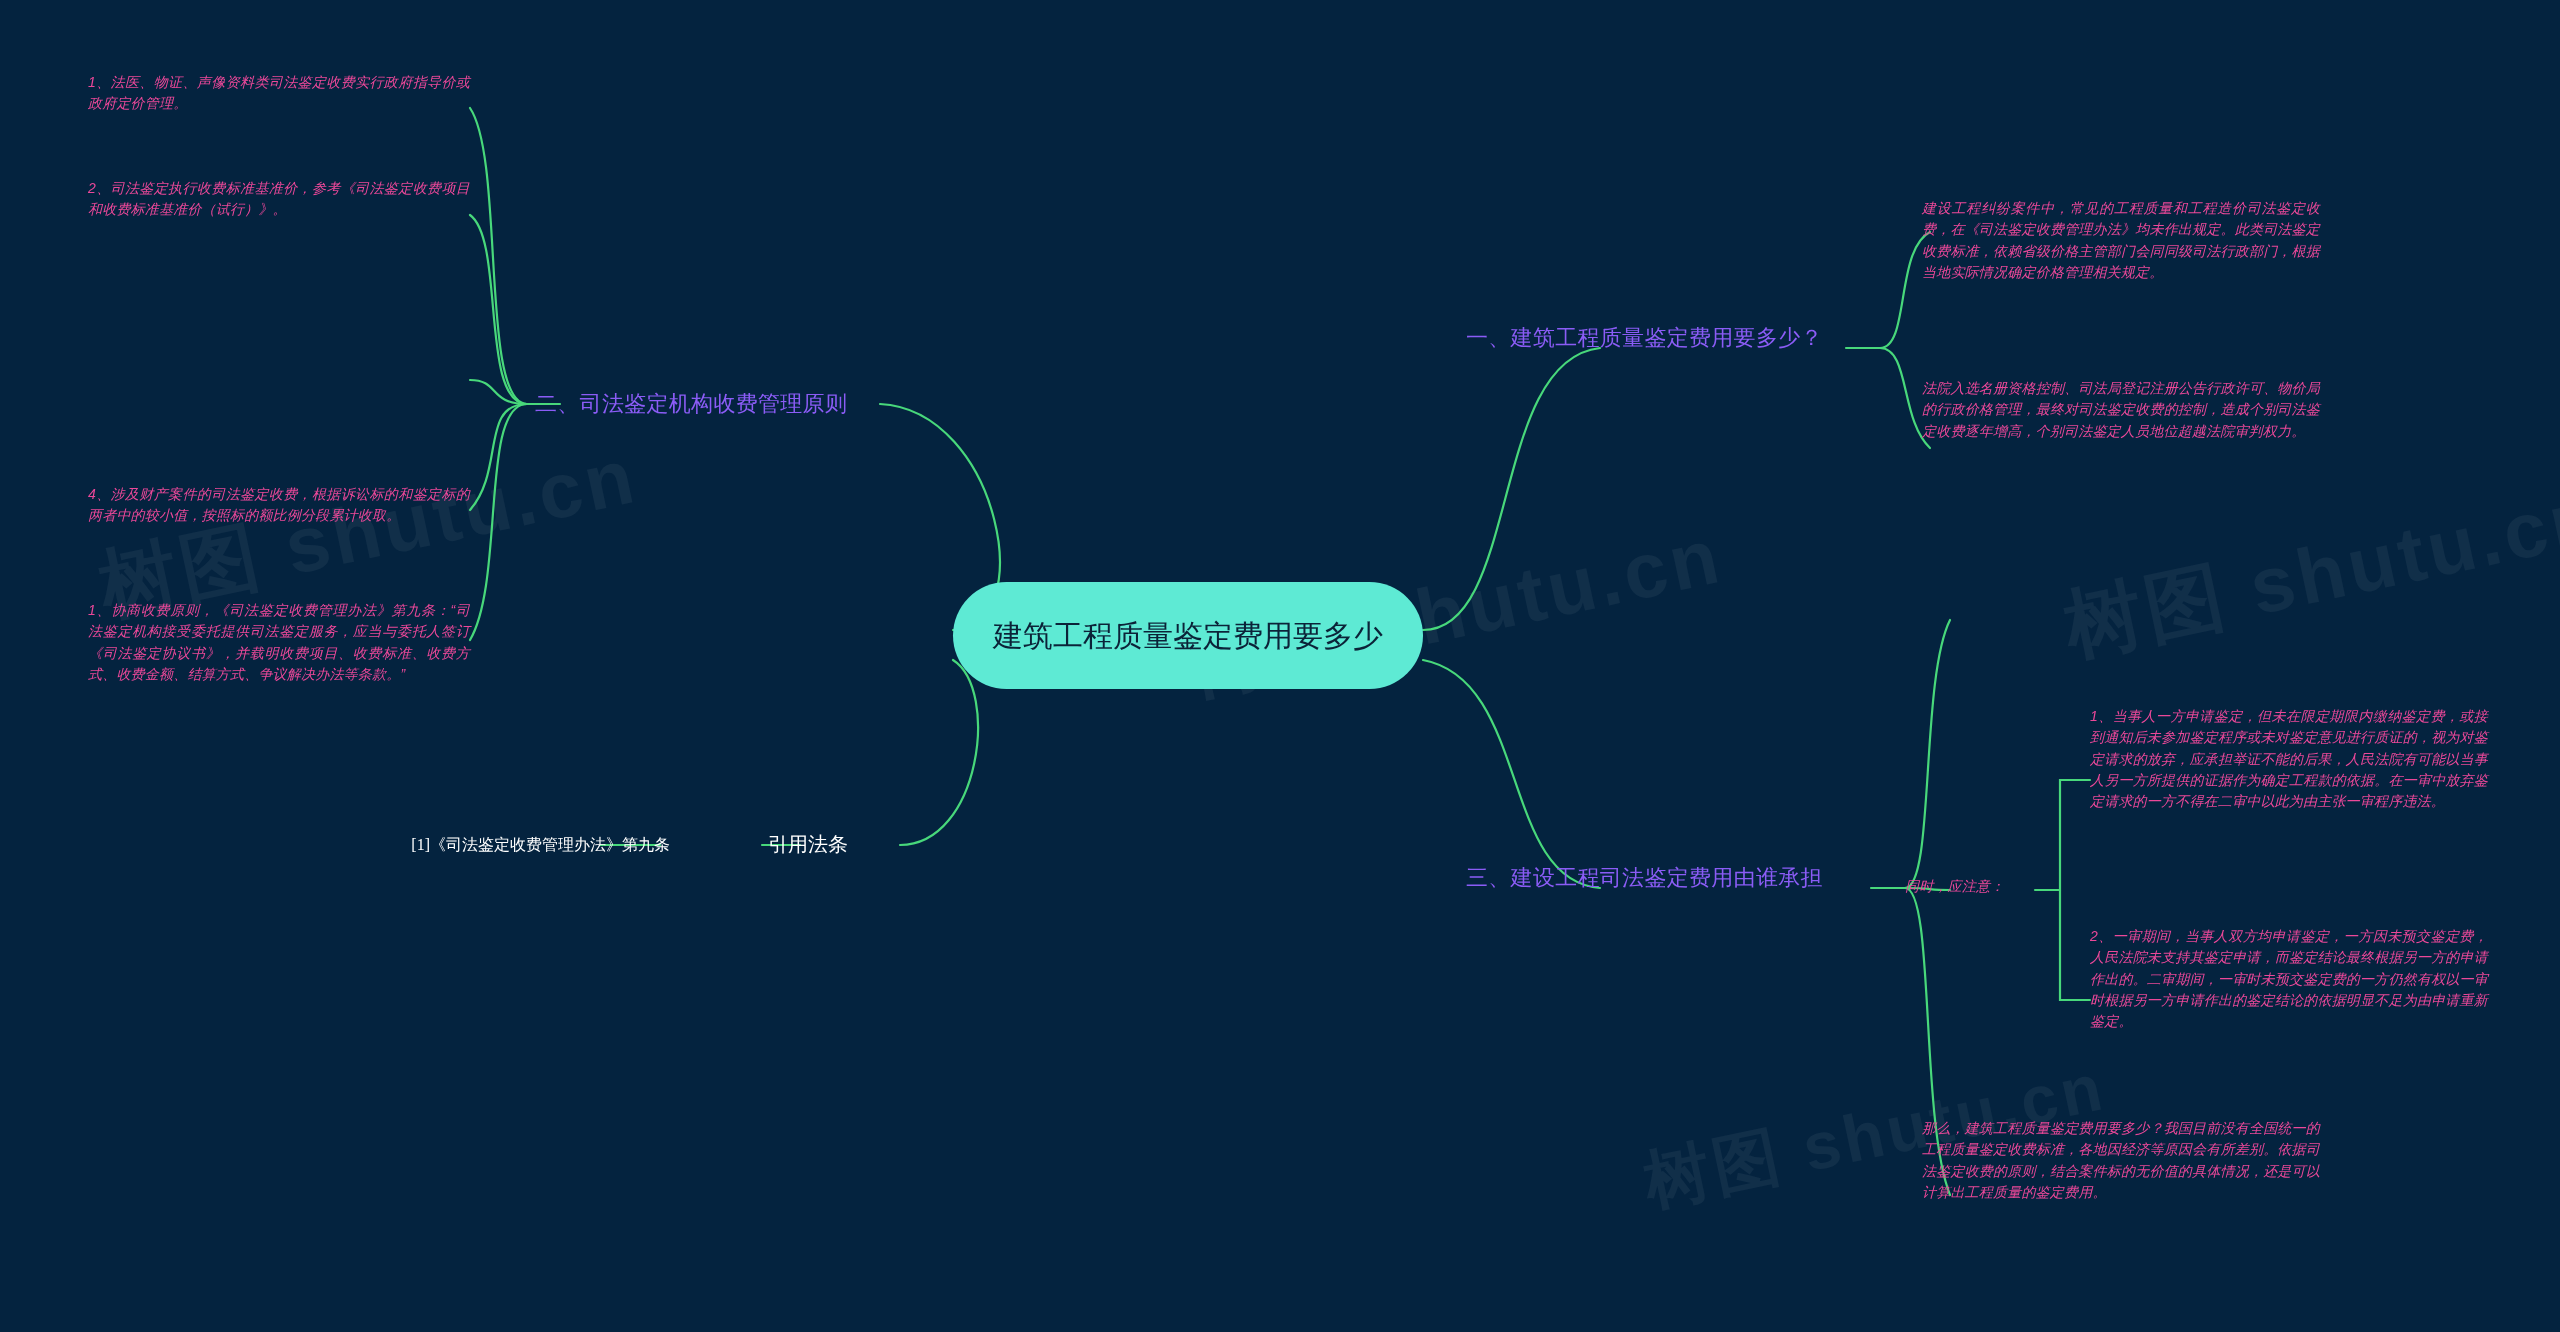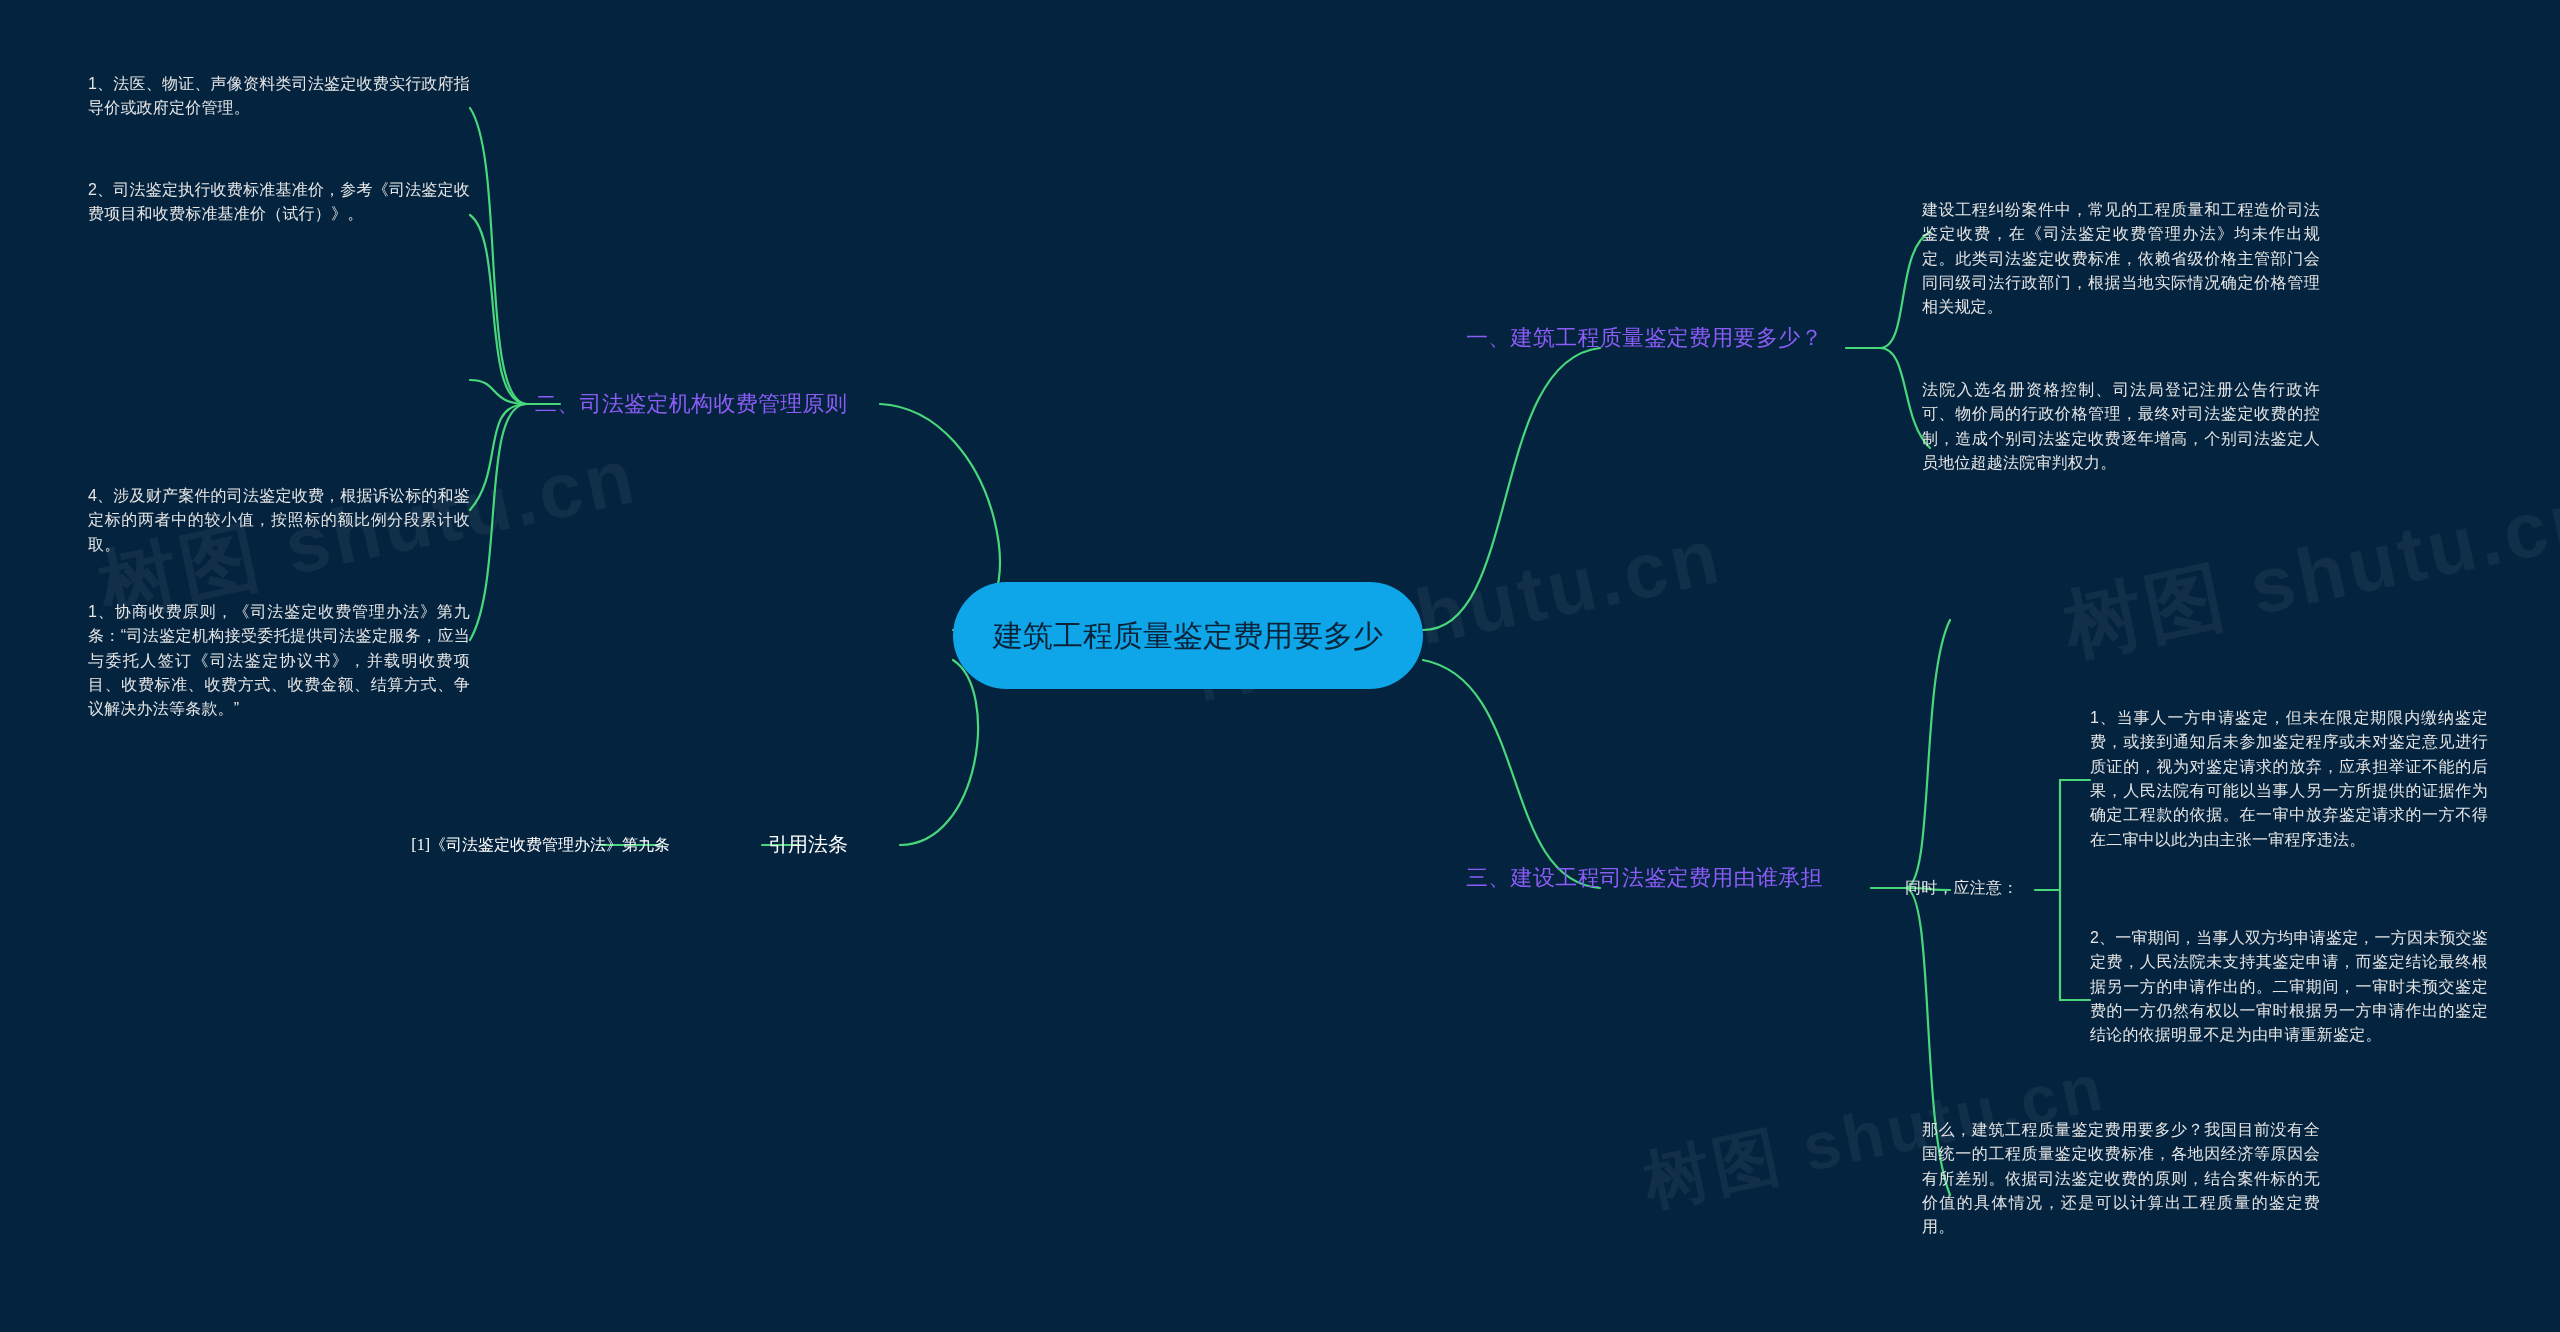--- a/index.html
+++ b/index.html
@@ -40,25 +40,26 @@
     position: absolute;
     left: 0; top: 0;
     width: 2560px; height: 1332px;
     pointer-events: none;
   }
   .node {
     position: absolute;
     box-sizing: border-box;
   }
   .leaf-text {
-    font-size: 16px;
+    font-size: 14px;
     line-height: 1.52;
-    color: #e5e5e5;
+    color: #ec4899;
     letter-spacing: 0.2px;
     text-align: justify;
+    font-style: italic;
   }
   .branch-title {
     font-size: 22px;
     line-height: 1.45;
     color: #8b5cf6;
     letter-spacing: 0.3px;
   }
   .sub-title {
     font-size: 20px;
     line-height: 1.45;
@@ -68,21 +69,21 @@
     font-size: 16px;
     line-height: 1.5;
     color: #ffffff;
   }
   .center-node {
     position: absolute;
     left: 953px;
     top: 582px;
     width: 470px;
     height: 107px;
-    background: #0ea5e9;
+    background: #5eead4;
     border-radius: 54px;
     display: flex;
     align-items: center;
     justify-content: center;
     text-align: center;
   }
   .center-node span {
     font-size: 30px;
     line-height: 1.38;
     color: #0b2338;

